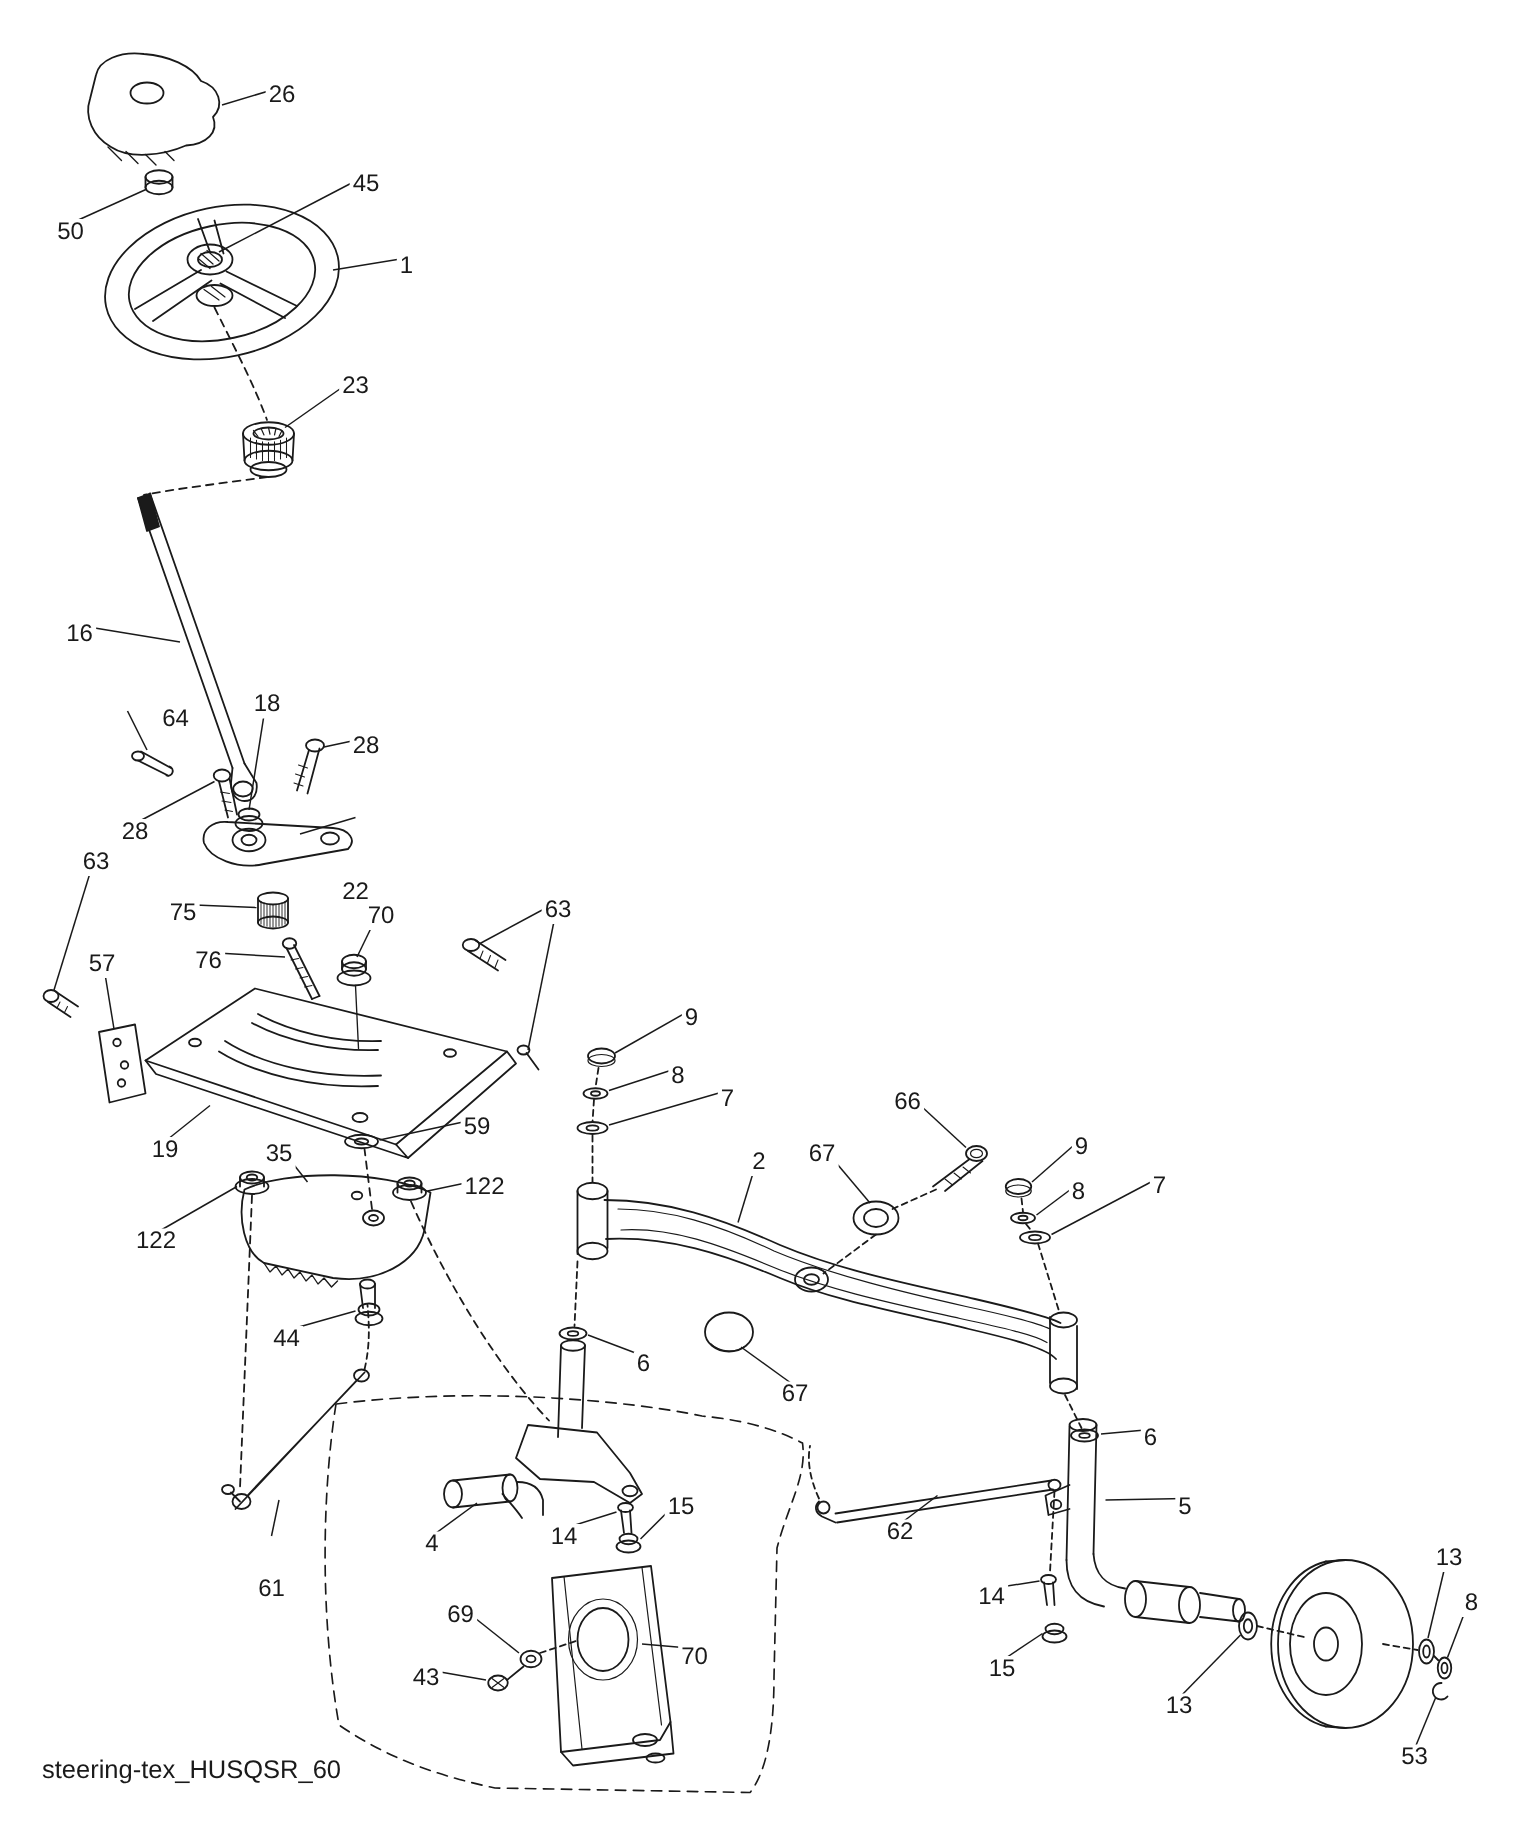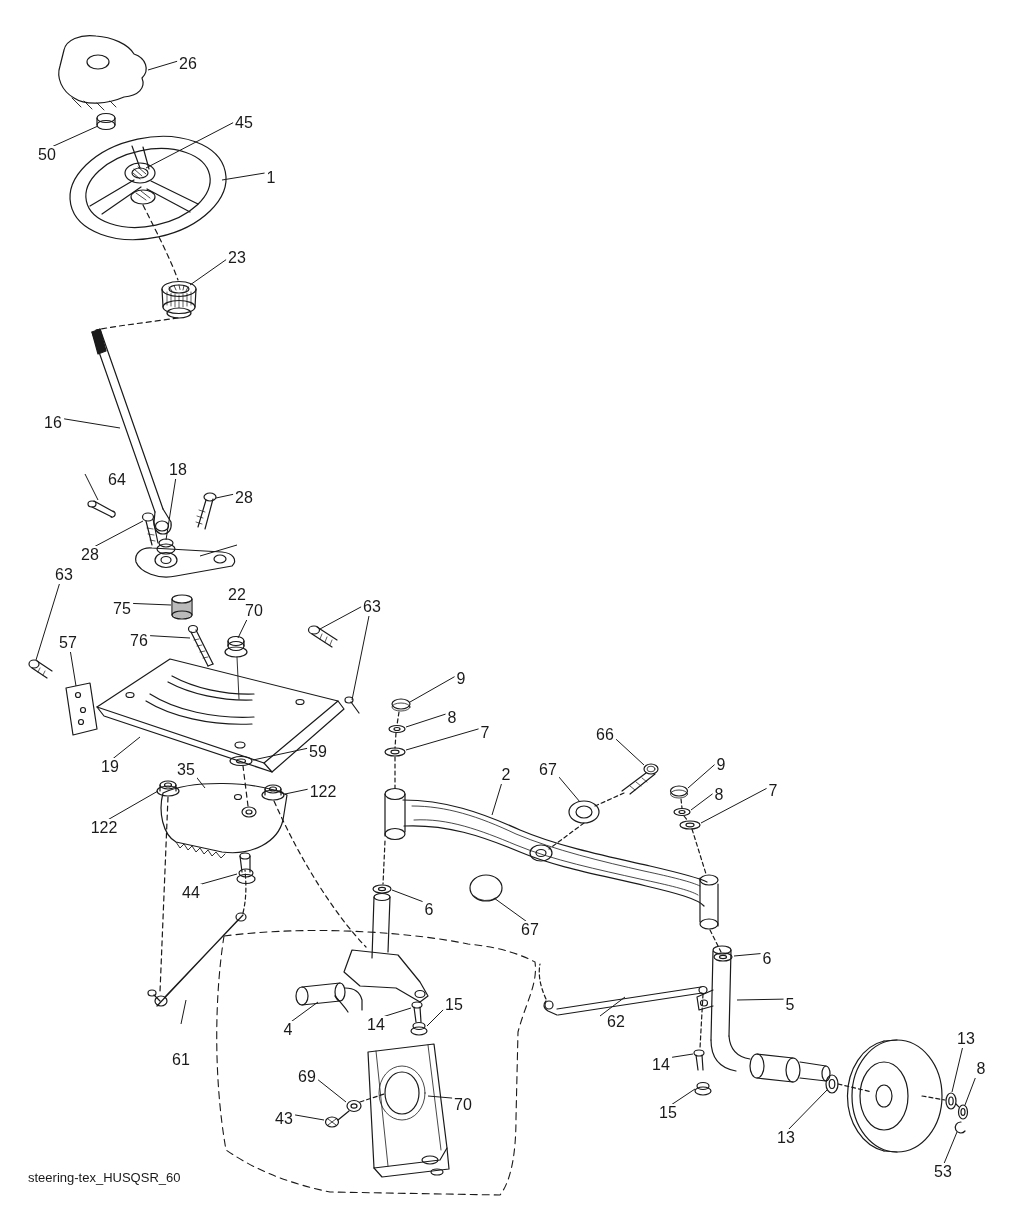--- a/index.html
+++ b/index.html
@@ -11,21 +11,21 @@
   }
   #artwork, #leaders{ position:absolute; left:0; top:0; width:1024px; height:1226px; }
   #callouts{ position:absolute; left:0; top:6px; width:1024px; height:872px; }
   .callout{
     position:absolute; transform:translate(-50%,-50%);
     font-size:16px; line-height:1; color:var(--ink);
     background:var(--bg); padding:1px 2px; white-space:nowrap;
   }
   #caption{
     position:absolute; left:28px; top:1170px;
-    font-size:13px; color:var(--ink);
+    font-size:17px; color:var(--ink);
   }
 </style>
 </head>
 <body>
 
 <div id="stage">
 
   <svg id="artwork" viewBox="0 0 1024 1226" xmlns="http://www.w3.org/2000/svg">
     <g stroke="currentColor" fill="none" stroke-width="1.2" stroke-linecap="round" stroke-linejoin="round">
 
@@ -446,21 +446,21 @@
       <div class="callout" style="left: 605px; top: 729px;">66</div>
       <div class="callout" style="left: 721px; top: 759px;">9</div>
       <div class="callout" style="left: 719px; top: 789px;">8</div>
       <div class="callout" style="left: 773px; top: 785px;">7</div>
       <div class="callout" style="left: 429px; top: 904px;">6</div>
       <div class="callout" style="left: 530px; top: 924px;">67</div>
       <div class="callout" style="left: 181px; top: 1024px; margin-top: 30px;">61</div>
       <div class="callout" style="left: 288px; top: 1024px;">4</div>
       <div class="callout" style="left: 376px; top: 1019px;">14</div>
       <div class="callout" style="left: 454px; top: 999px;">15</div>
-      <div class="callout" style="left: 600px; top: 1016px; margin-left: 16px;">62</div>
+      <div class="callout" style="left: 600px; top: 1016px;">62</div>
       <div class="callout" style="left: 790px; top: 999px;">5</div>
       <div class="callout" style="left: 767px; top: 953px;">6</div>
       <div class="callout" style="left: 307px; top: 1071px;">69</div>
       <div class="callout" style="left: 284px; top: 1113px;">43</div>
       <div class="callout" style="left: 463px; top: 1099px;">70</div>
       <div class="callout" style="left: 661px; top: 1059px;">14</div>
       <div class="callout" style="left: 668px; top: 1107px;">15</div>
       <div class="callout" style="left: 786px; top: 1132px;">13</div>
       <div class="callout" style="left: 966px; top: 1033px;">13</div>
       <div class="callout" style="left: 981px; top: 1063px;">8</div>

